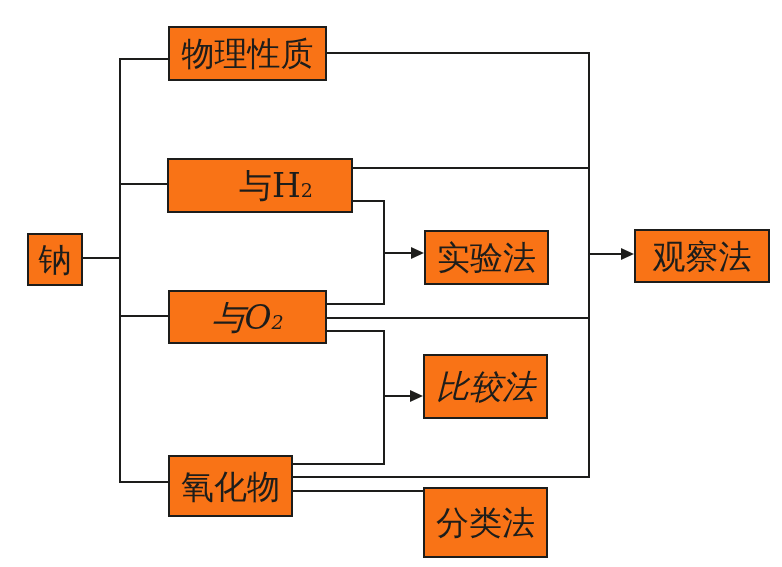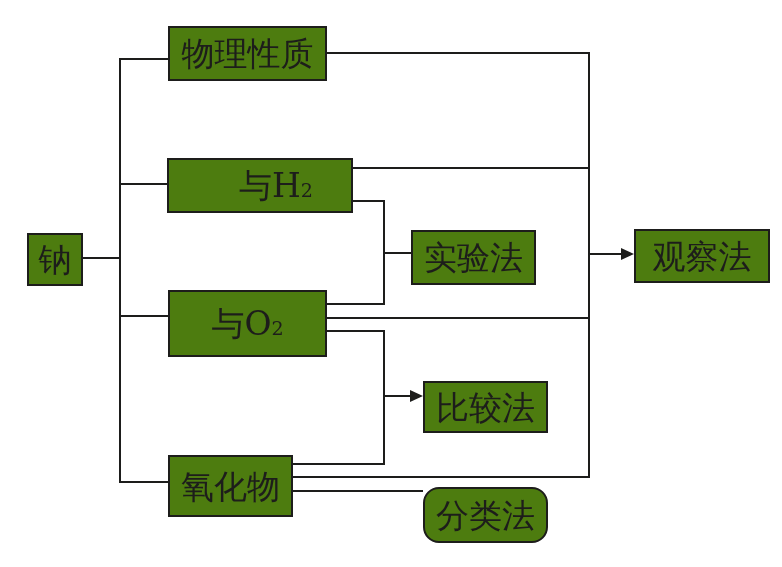--- a/index.html
+++ b/index.html
@@ -13,21 +13,21 @@
     height: 567px;
     background: #ffffff;
     font-family: "DejaVu Serif", "Liberation Serif", serif;
     color: #1d1d1b;
     overflow: hidden;
   }
   .node {
     position: absolute;
     box-sizing: border-box;
     border: 2px solid #1d1d1b;
-    background: #4d7c0f;
+    background: #f97316;
     display: flex;
     align-items: center;
     justify-content: center;
     font-size: 33px;
     line-height: 1;
     white-space: nowrap;
     z-index: 2;
   }
   .node sub {
     font-size: 0.58em;
@@ -61,38 +61,38 @@
 
   <div class="node" style="left:168px; top:26px; width:159px; height:55px;">
     <span>物理性质</span>
   </div>
 
   <div class="node" style="left:167px; top:158px; width:186px; height:55px;padding-left:32px;">
     <span>与H</span>
       <sub>2</sub>
   </div>
 
-  <div class="node" style="left:168px; top:290px; width:159px; height:67px;">
+  <div class="node" style="left:168px; top:290px; width:159px; height:54px;font-style:italic;">
     <span>与O</span>
       <sub>2</sub>
   </div>
 
   <div class="node" style="left:168px; top:455px; width:125px; height:62px;">
     <span>氧化物</span>
   </div>
 
-  <div class="node" style="left:411px; top:230px; width:125px; height:55px;">
+  <div class="node" style="left:424px; top:230px; width:125px; height:55px;">
     <span>实验法</span>
   </div>
 
-  <div class="node" style="left:423px; top:381px; width:125px; height:52px;">
+  <div class="node" style="left:423px; top:354px; width:125px; height:65px;font-style:italic;">
     <span>比较法</span>
   </div>
 
-  <div class="node" style="left:423px; top:487px; width:125px; height:56px;border-radius:16px;">
+  <div class="node" style="left:423px; top:487px; width:125px; height:71px;">
     <span>分类法</span>
   </div>
 
   <div class="node" style="left:634px; top:229px; width:136px; height:54px;">
     <span>观察法</span>
   </div>
 
   <div class="line" style="left:83px;  top:257px; width:38px;  height:2px;"></div>
   <div class="line" style="left:119px; top:58px;  width:2px;   height:425px;"></div>
   <div class="line" style="left:119px; top:58px;  width:49px;  height:2px;"></div>

